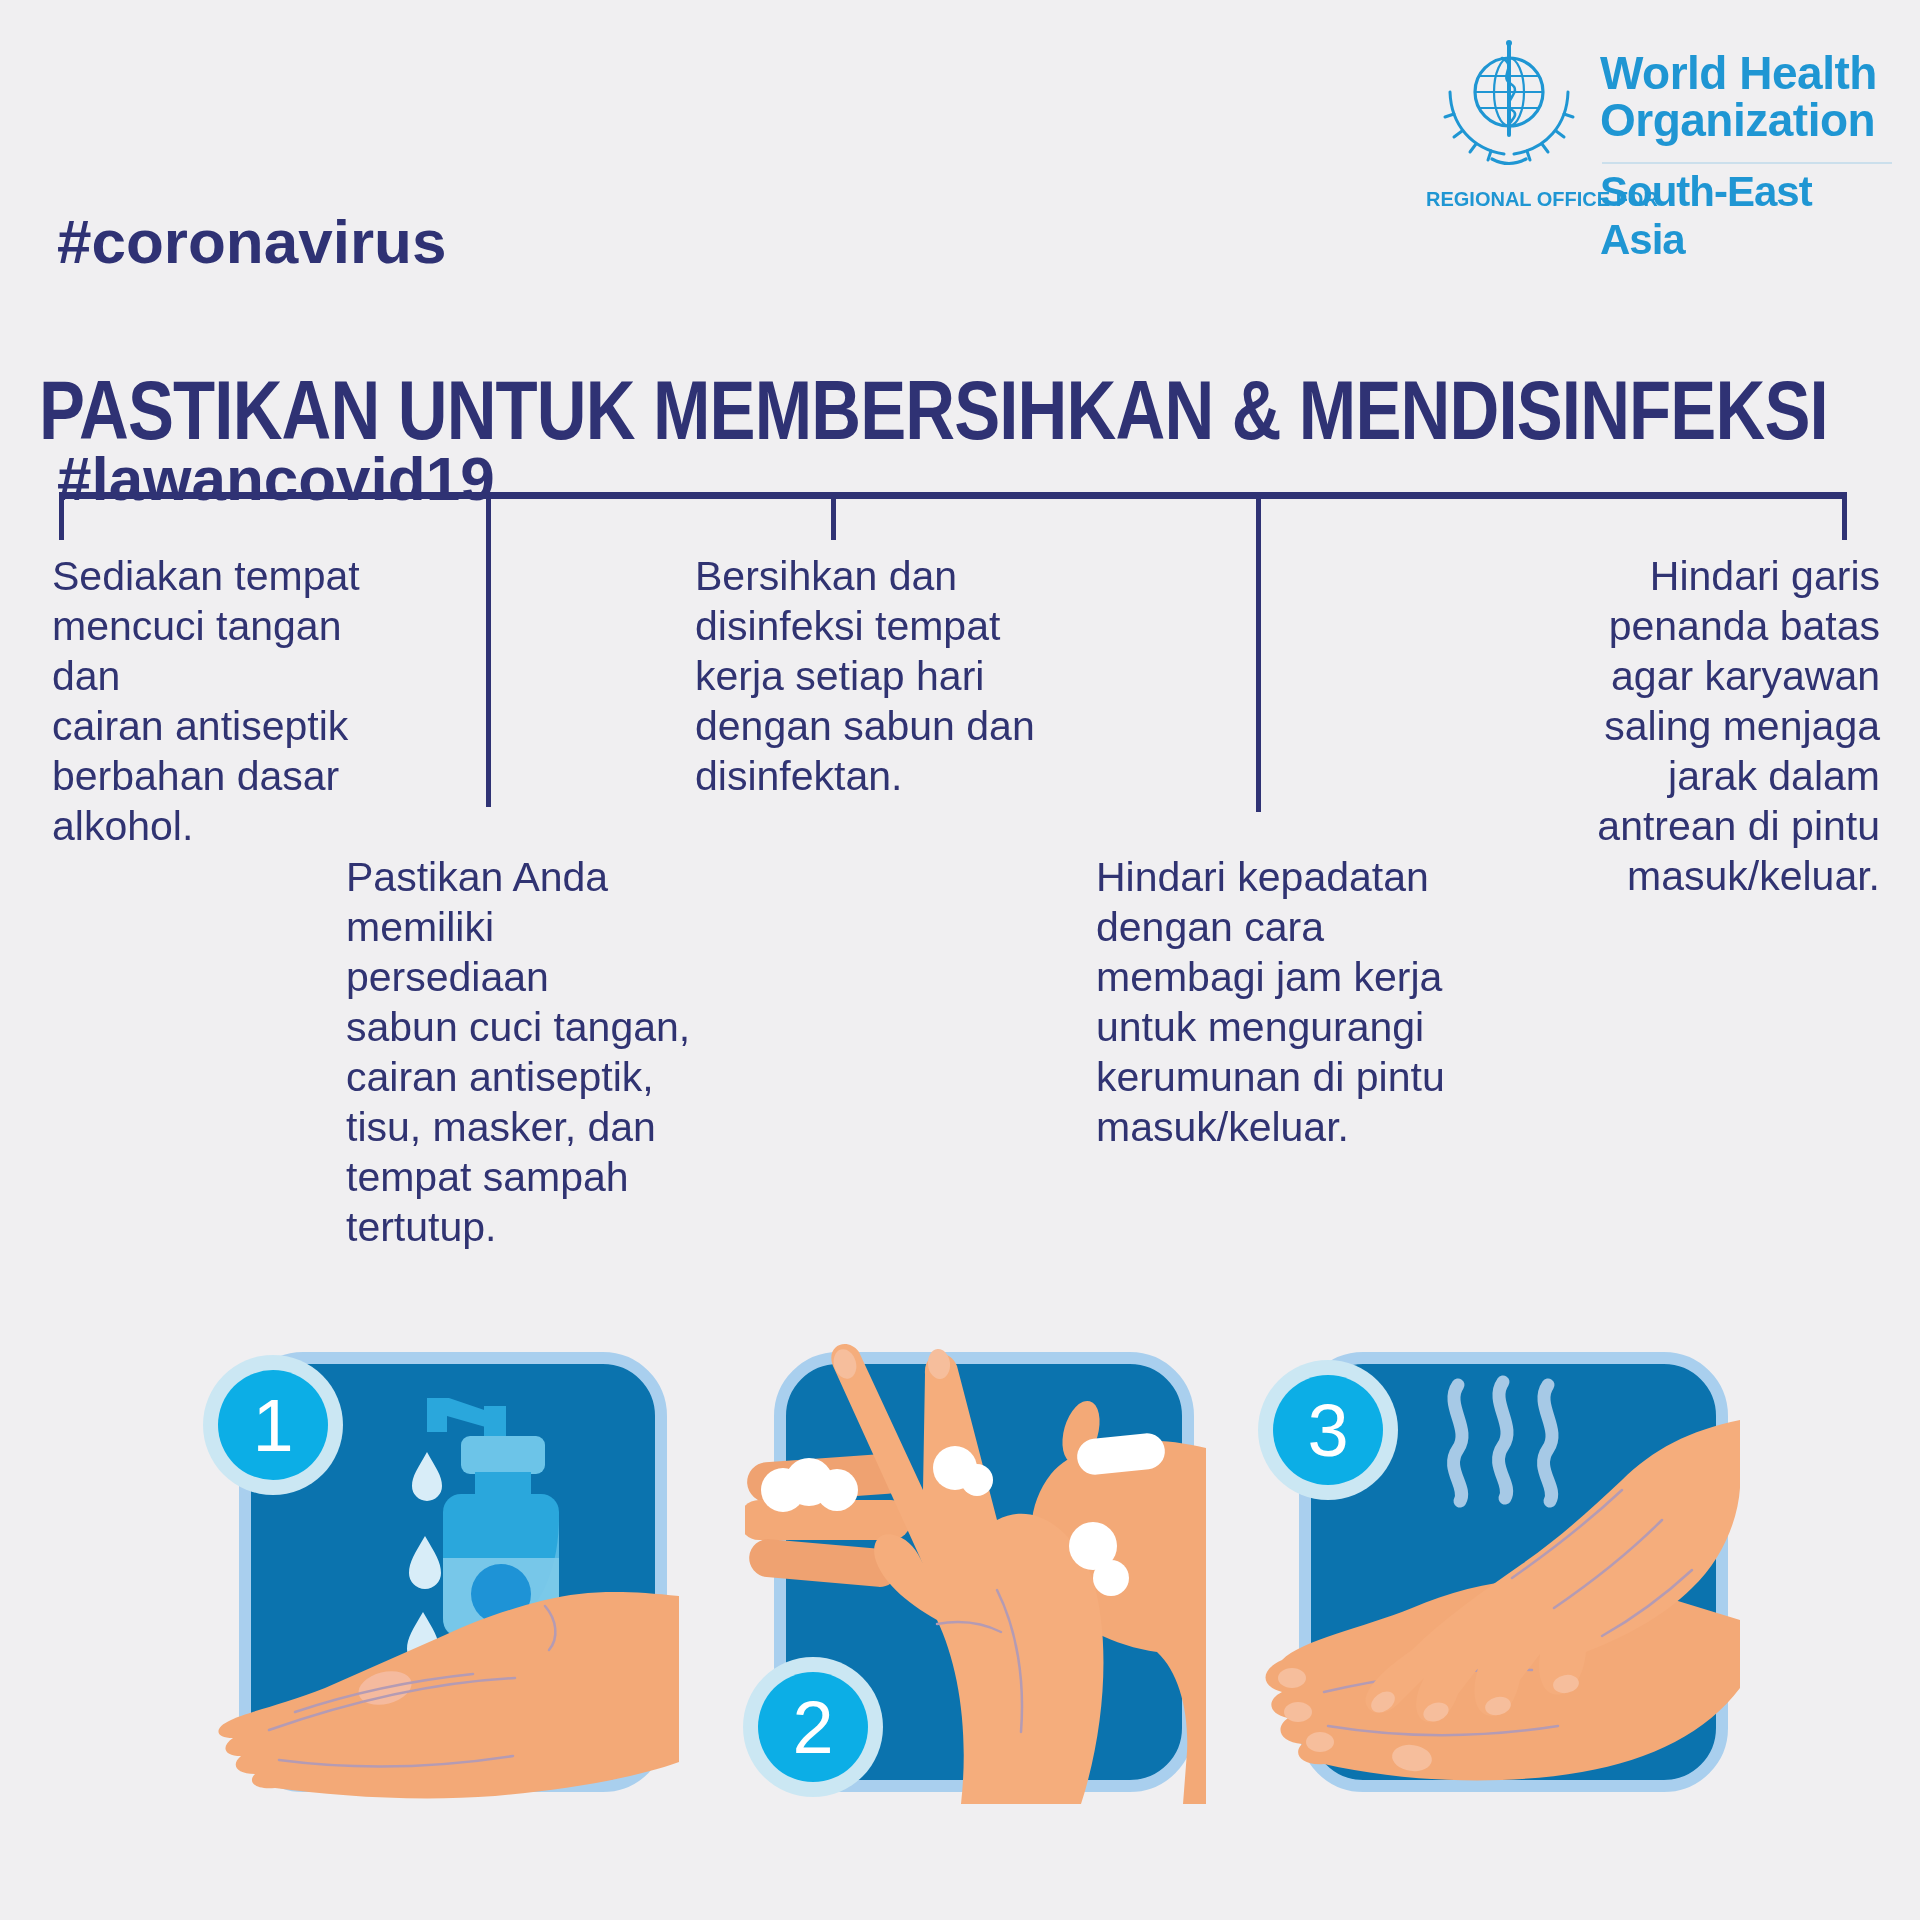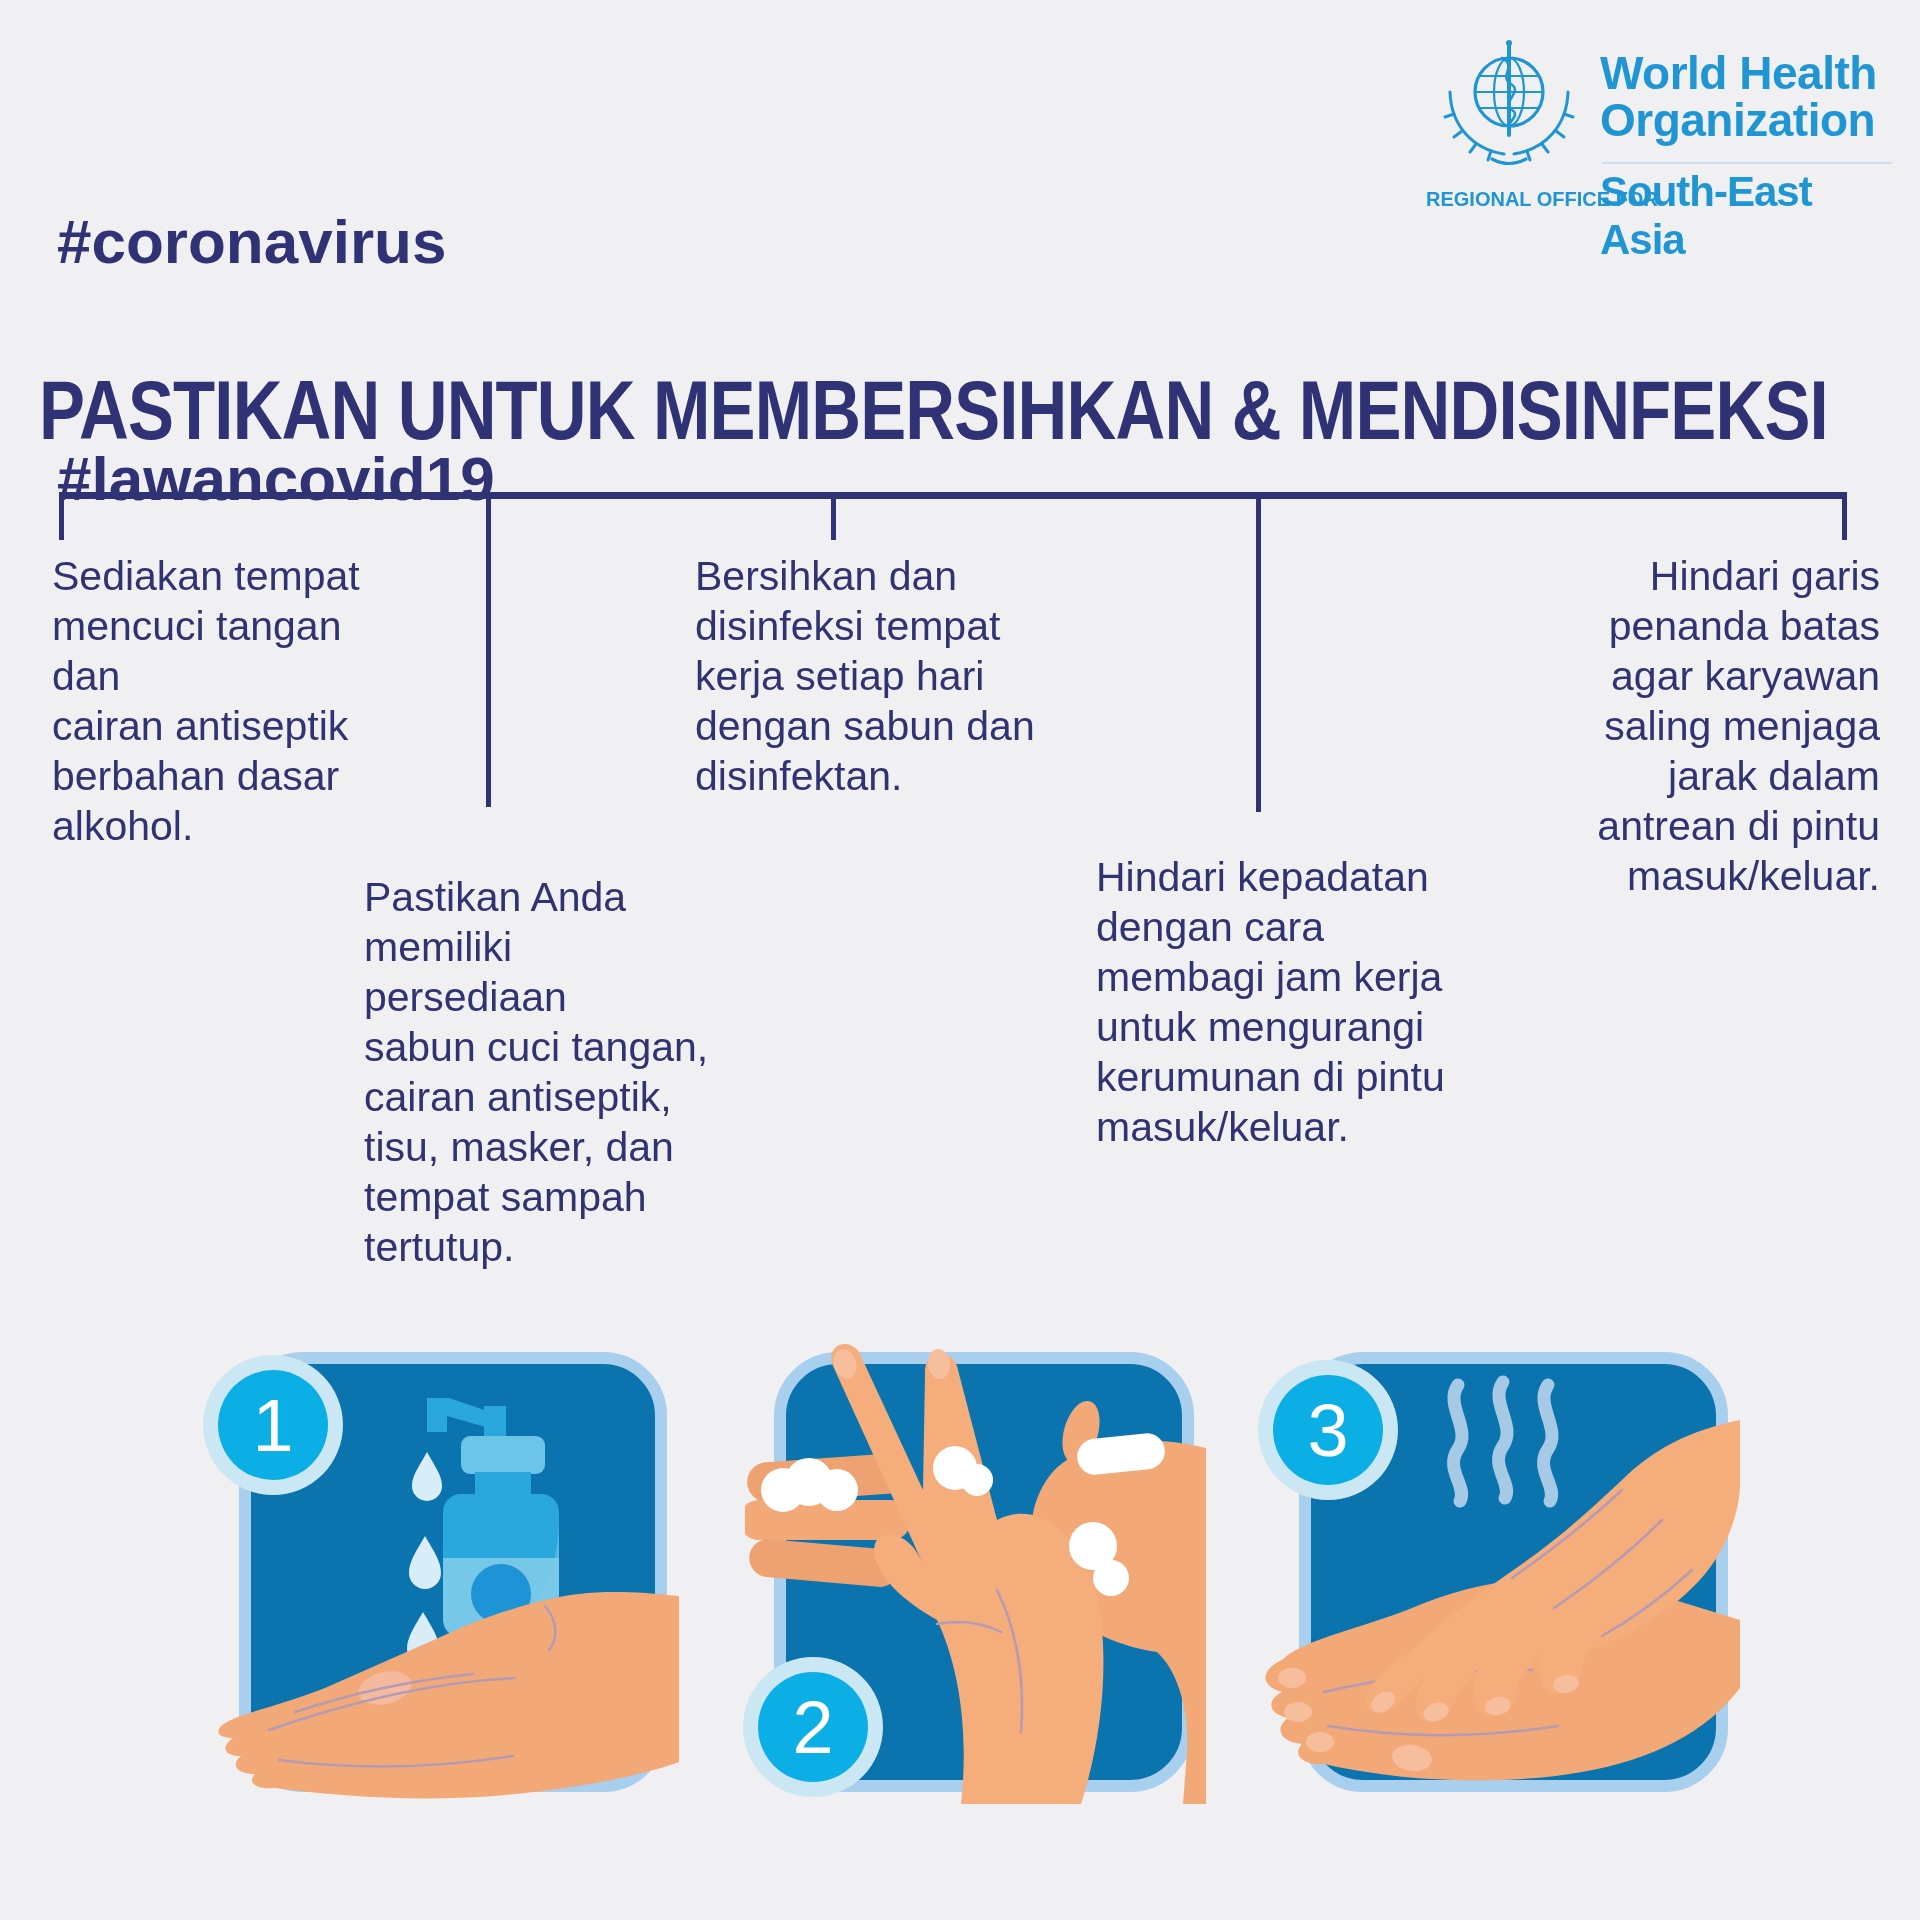--- a/index.html
+++ b/index.html
@@ -99,21 +99,21 @@
 cairan antiseptik
 berbahan dasar
 alkohol.</div>
   <div class="abs note" style="left:1520px;top:551px;width:360px;text-align:right;">Hindari garis
 penanda batas
 agar karyawan
 saling menjaga
 jarak dalam
 antrean di pintu
 masuk/keluar.</div>
-  <div class="abs note" style="left:364px;top:852px;width:360px;margin-top:20px;">Pastikan Anda
+  <div class="abs note" style="left:346px;top:852px;width:360px;">Pastikan Anda
 memiliki persediaan
 sabun cuci tangan,
 cairan antiseptik,
 tisu, masker, dan
 tempat sampah
 tertutup.</div>
   <div class="abs note" style="left:1096px;top:852px;width:360px;">Hindari kepadatan
 dengan cara
 membagi jam kerja
 untuk mengurangi

